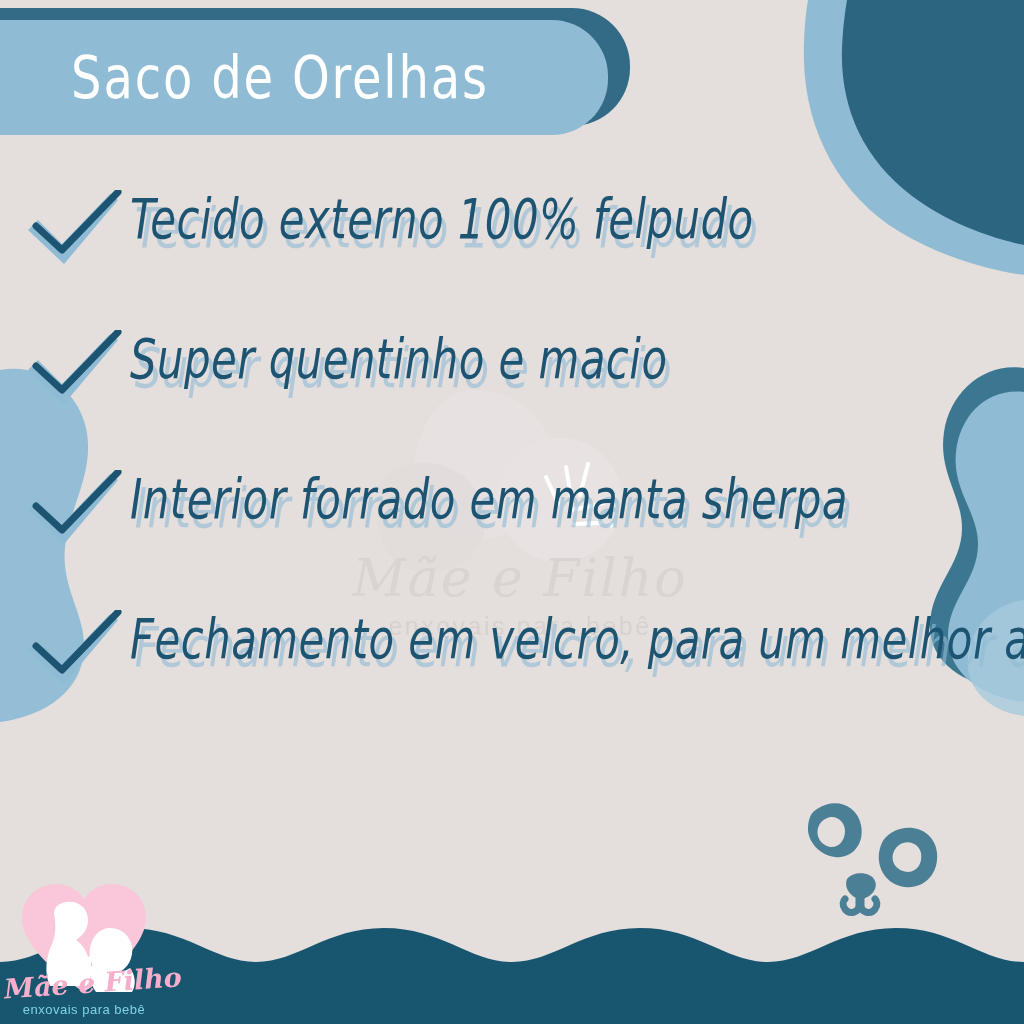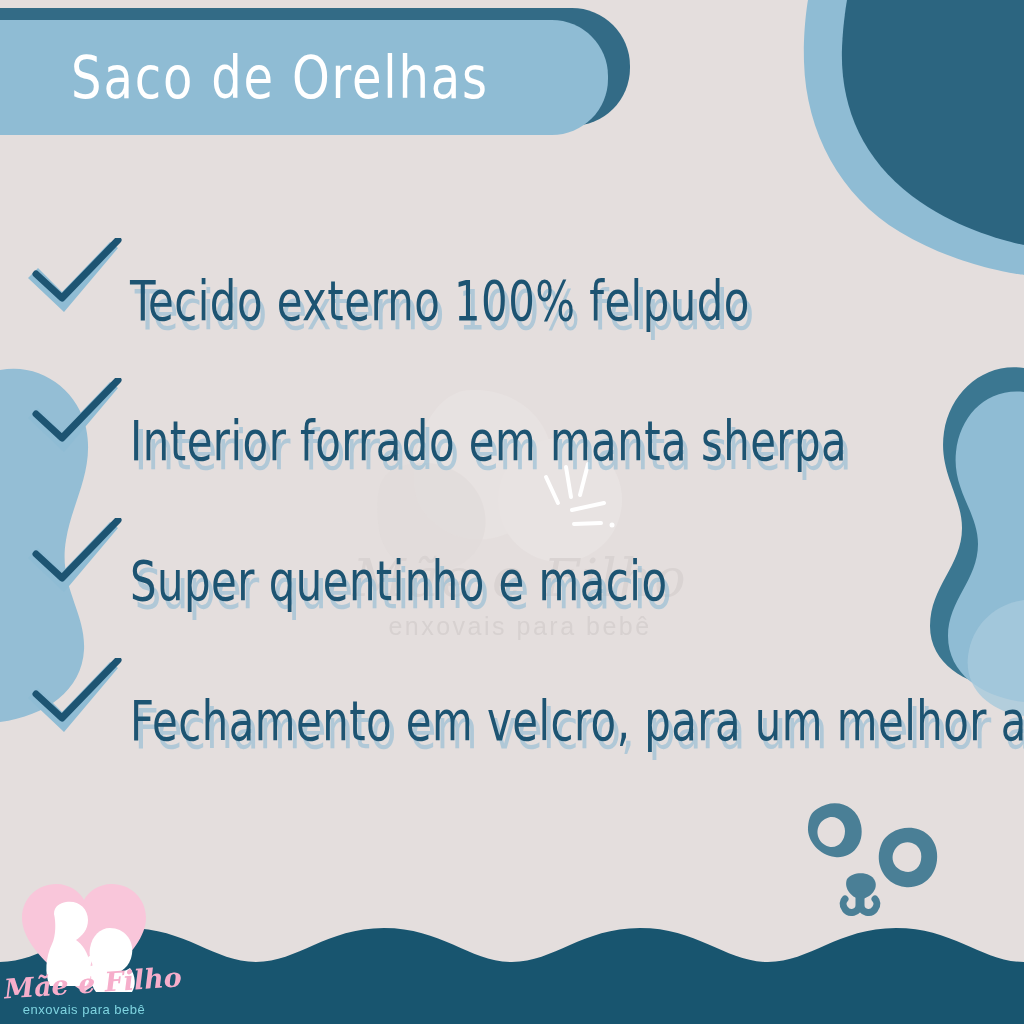--- a/index.html
+++ b/index.html
@@ -112,21 +112,22 @@
   .feature-list {
     position: absolute;
     left: 0;
     top: 190px;
     width: 1024px;
   }
   .feature-item {
     position: relative;
     height: 140px;
     display: flex;
-    align-items: flex-end;
+    align-items: flex-start;
+    font-style: italic;
   }
   .check-icon {
     position: relative;
     flex: 0 0 auto;
     width: 104px;
     height: 92px;
     margin-left: 22px;
   }
   .check-icon svg {
     position: absolute;
@@ -279,31 +280,31 @@
       <div class="feature-text">Tecido externo 100% felpudo</div>
     </div>
 
     <div class="feature-item">
       <div class="check-icon">
         <svg width="104" height="92" viewBox="0 0 104 92" xmlns="http://www.w3.org/2000/svg">
           <path d="M6 40 L16 30 L40 54 L88 4 L96 10 L42 74 Z" fill="#8fbcd4"></path>
           <path d="M14 36 L40 60 L96 2" stroke="#1d5472" stroke-width="7" stroke-linecap="round" stroke-linejoin="round" fill="none"></path>
         </svg>
       </div>
-      <div class="feature-text">Interior forrado em manta sherpa</div>
+      <div class="feature-text">Super quentinho e macio</div>
     </div>
 
     <div class="feature-item">
       <div class="check-icon">
         <svg width="104" height="92" viewBox="0 0 104 92" xmlns="http://www.w3.org/2000/svg">
           <path d="M6 40 L16 30 L40 54 L88 4 L96 10 L42 74 Z" fill="#8fbcd4"></path>
           <path d="M14 36 L40 60 L96 2" stroke="#1d5472" stroke-width="7" stroke-linecap="round" stroke-linejoin="round" fill="none"></path>
         </svg>
       </div>
-      <div class="feature-text">Super quentinho e macio</div>
+      <div class="feature-text">Interior forrado em manta sherpa</div>
     </div>
 
     <div class="feature-item">
       <div class="check-icon">
         <svg width="104" height="92" viewBox="0 0 104 92" xmlns="http://www.w3.org/2000/svg">
           <path d="M6 40 L16 30 L40 54 L88 4 L96 10 L42 74 Z" fill="#8fbcd4"></path>
           <path d="M14 36 L40 60 L96 2" stroke="#1d5472" stroke-width="7" stroke-linecap="round" stroke-linejoin="round" fill="none"></path>
         </svg>
       </div>
       <div class="feature-text">Fechamento em velcro, para um melhor ajuste</div>

